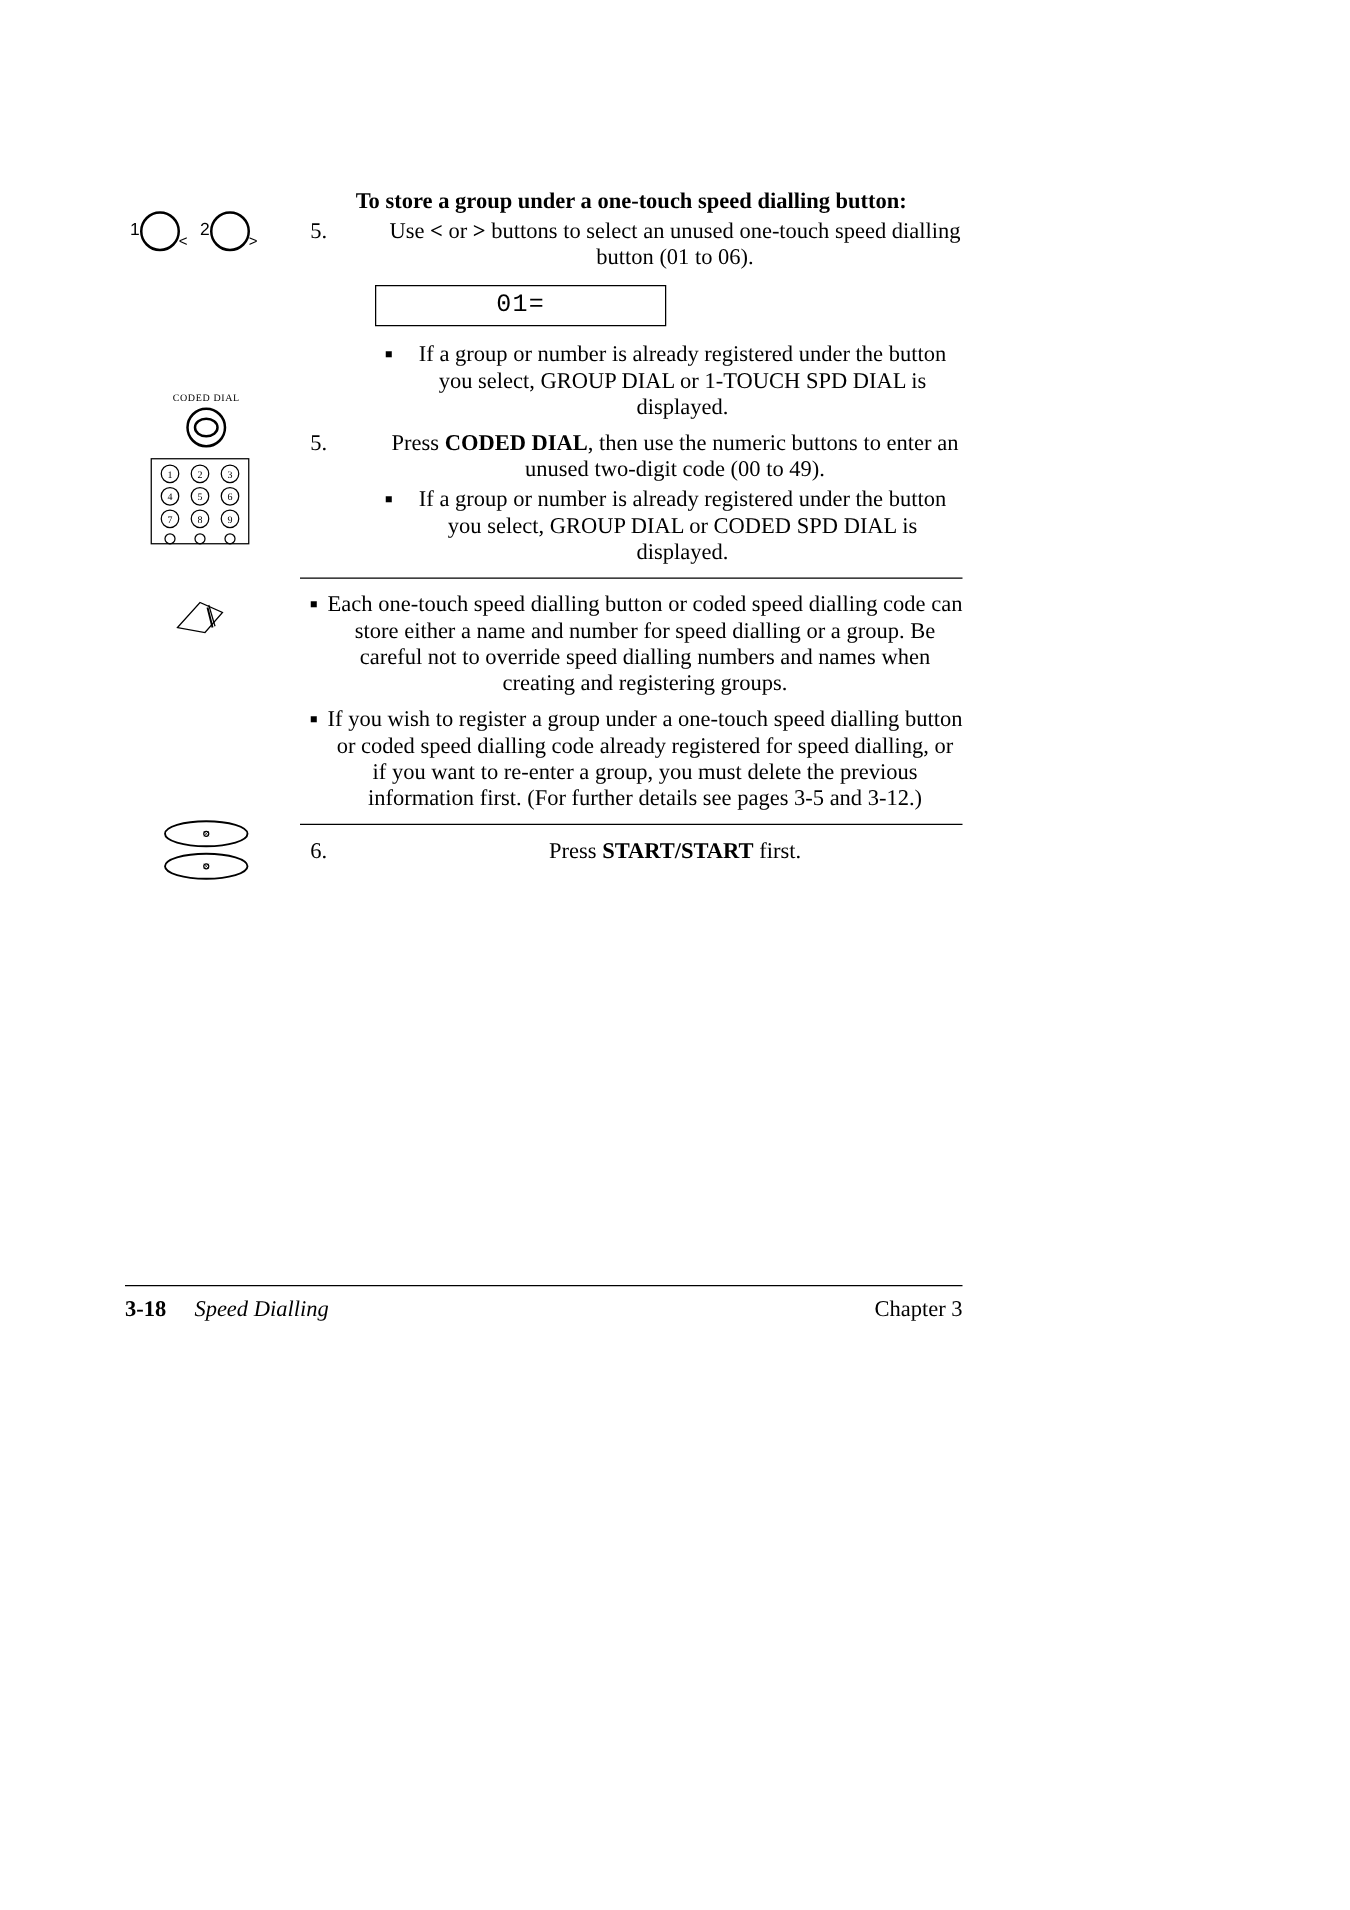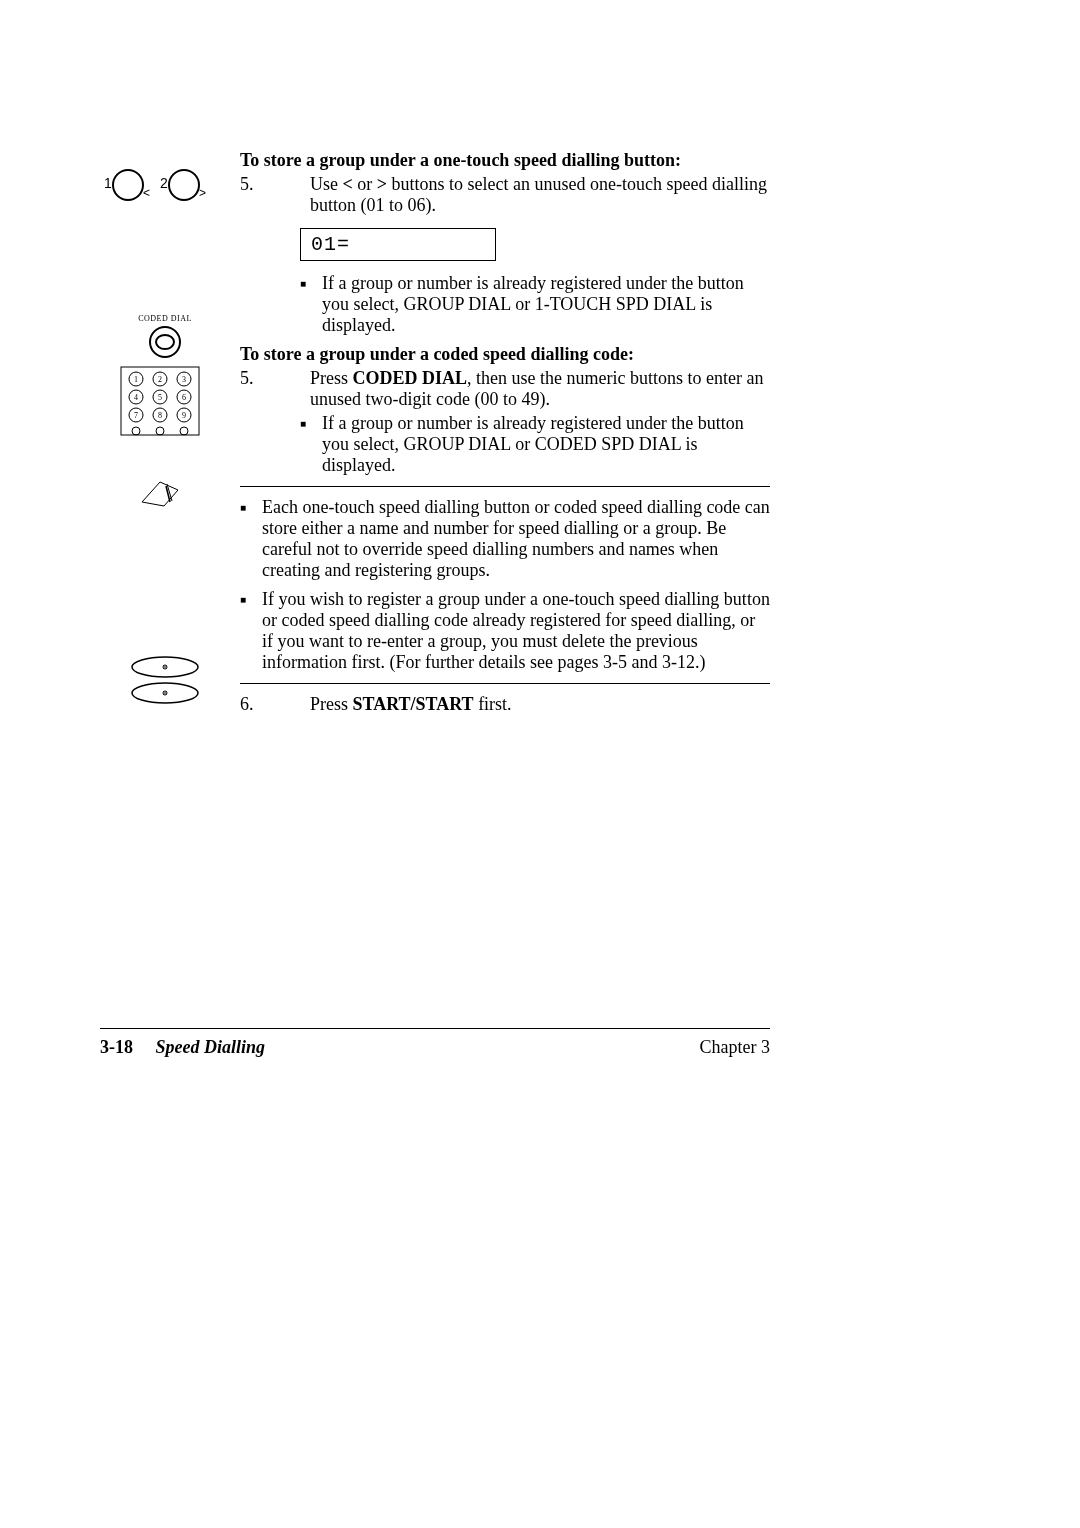--- a/index.html
+++ b/index.html
@@ -10,20 +10,21 @@
       font-family: Georgia, 'Times New Roman', serif;
       font-size: 18px;
       color: #000;
       position: relative;
     }
     .content {
       position: absolute;
       left: 240px;
       right: 310px;
       top: 150px;
+      text-align: center;
     }
     .icon-col {
       position: absolute;
       left: 100px;
       width: 130px;
     }
     .two-circles {
       top: 168px;
     }
     .two-circles svg { width: 130px; height: 35px; }
@@ -63,21 +64,21 @@
     }
     .step-text {
       flex: 1;
       margin-left: 40px;
     }
     .bold { font-weight: bold; }
     .display-box {
       border: 1px solid #000;
       padding: 4px 10px;
       margin: 12px 0 12px 60px;
-      width: 196px;
+      width: 233px;
       font-family: 'Courier New', monospace;
       font-size: 20px;
       letter-spacing: 1px;
     }
     .bullet-item {
       display: flex;
       margin-left: 60px;
       margin-bottom: 8px;
     }
     .bullet-item.no-indent {
@@ -103,21 +104,21 @@
       bottom: 470px;
       left: 100px;
       right: 310px;
       border-top: 1px solid #000;
       padding-top: 8px;
       display: flex;
       justify-content: space-between;
       font-size: 18px;
     }
     .footer-left .pg-bold { font-weight: bold; margin-right: 18px; }
-    .footer-left .sec-title { font-style: italic; font-weight: bold; }
+    .footer-left .sec-title { font-style: italic; }
     .footer-right { }
   </style>
 </head>
 <body>
 
 <div class="icon-col two-circles">
   <svg viewBox="0 0 130 35">
     <text x="4" y="20" font-size="14" font-family="sans-serif">1</text>
     <circle cx="28" cy="17" r="15" fill="none" stroke="#000" stroke-width="2"></circle>
     <text x="43" y="29" font-size="12" font-family="sans-serif">&lt;</text>
@@ -193,21 +194,20 @@
     <div class="step-text">
       <span>Use </span><span class="bold">&lt;</span><span> or </span><span class="bold">&gt;</span><span> buttons to select an unused one-touch speed dialling button (01 to 06).</span>
     </div>
   </div>
   <div class="display-box">01=</div>
   <div class="bullet-item">
     <div class="bullet-sq">■</div>
     <div class="bullet-text">If a group or number is already registered under the button you select, GROUP DIAL or 1-TOUCH SPD DIAL is displayed.</div>
   </div>
 
-  <div class="heading-bold section-gap">To store a group under a coded speed dialling code:</div>
   <div class="step-line">
     <div class="step-num">5.</div>
     <div class="step-text">
       <span>Press </span><span class="bold">CODED DIAL</span><span>, then use the numeric buttons to enter an unused two-digit code (00 to 49).</span>
     </div>
   </div>
   <div class="bullet-item">
     <div class="bullet-sq">■</div>
     <div class="bullet-text">If a group or number is already registered under the button you select, GROUP DIAL or CODED SPD DIAL is displayed.</div>
   </div>

